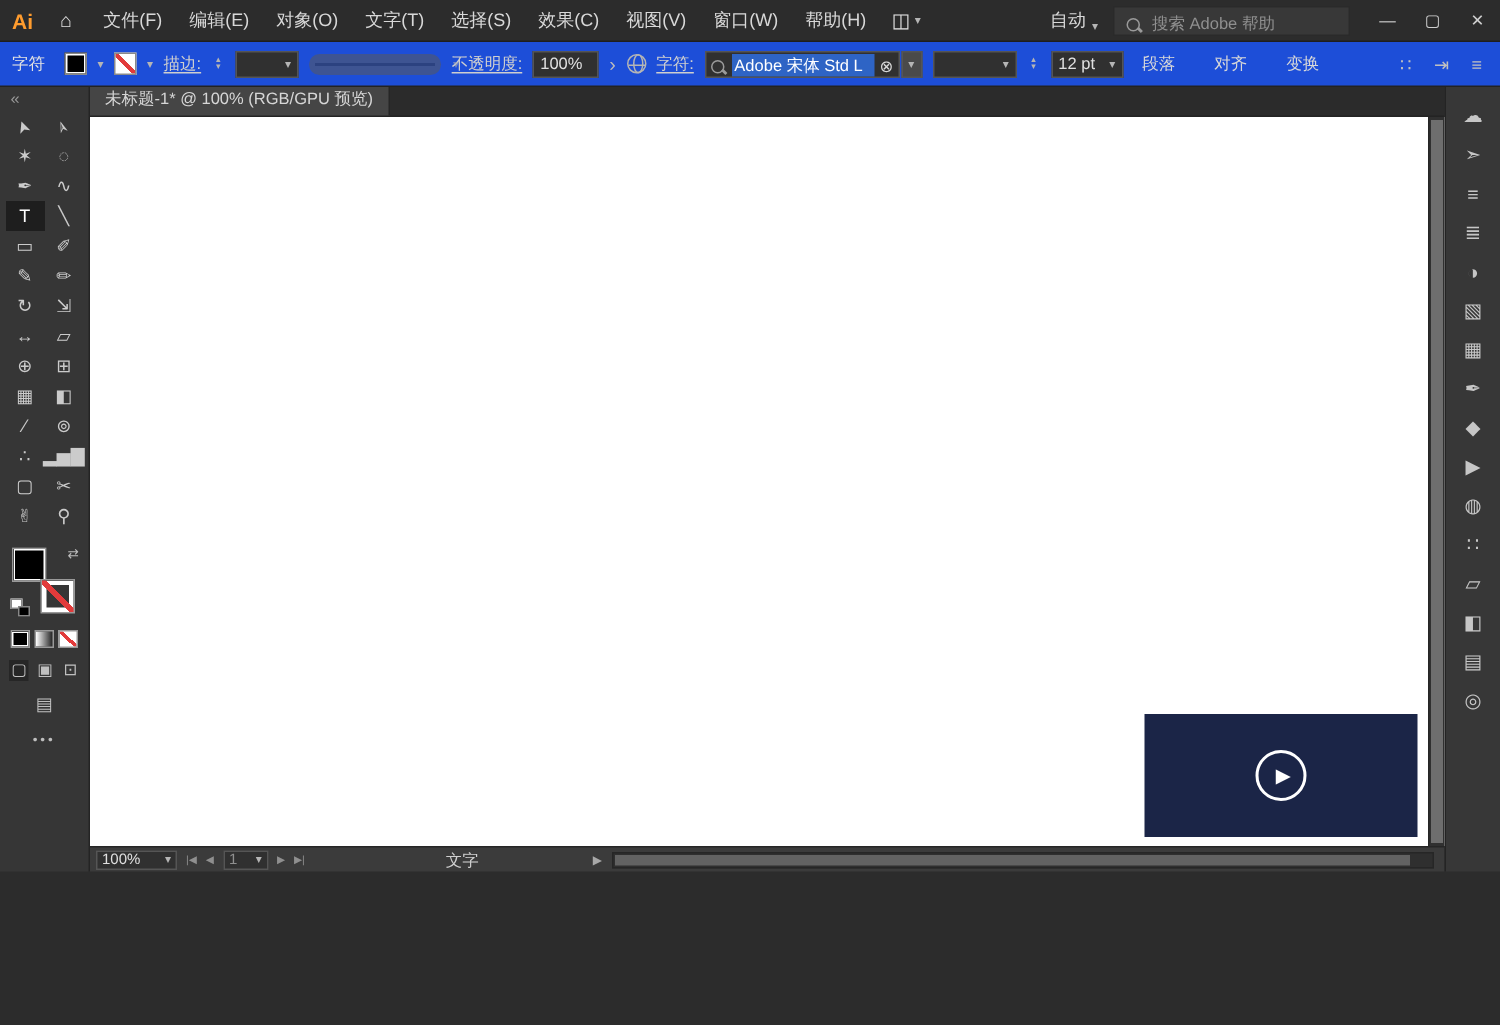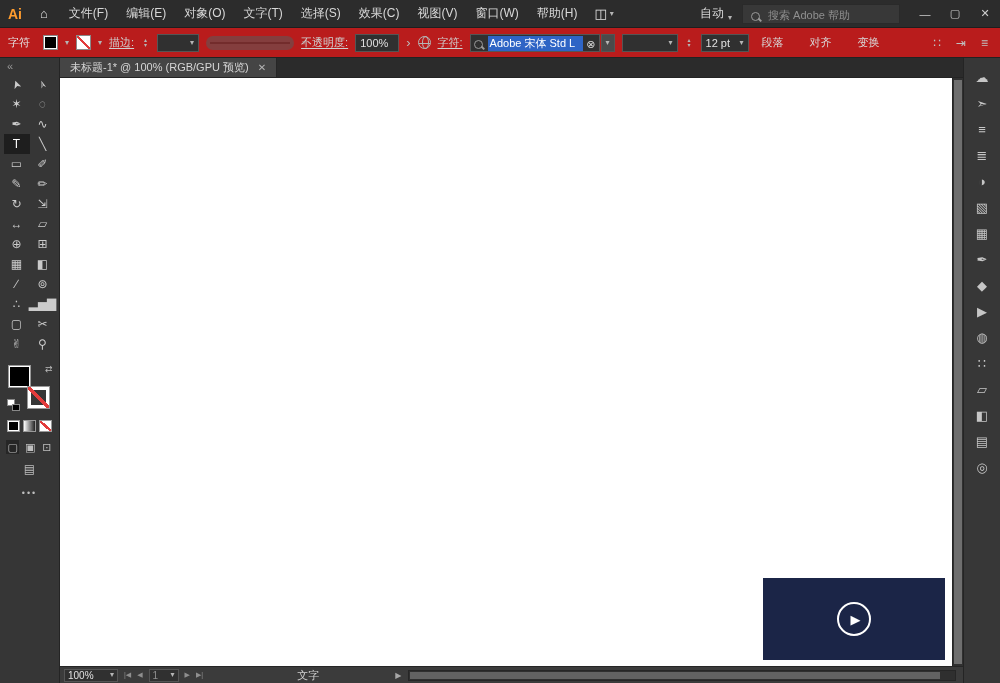--- a/index.html
+++ b/index.html
@@ -1,38 +1,38 @@
 <!DOCTYPE html>
 <html><head>
 <meta charset="utf-8">
 <style>
   * { margin:0; padding:0; box-sizing:border-box; font-family:"Liberation Sans","DejaVu Sans",sans-serif; }
   html,body { width:1000px; height:683px; overflow:hidden; }
   body { background:#2c2c2c; color:#d4d4d4; font-size:12px; -webkit-user-select:none; user-select:none; }
-  .app { width:1000px; height:683px; display:flex; flex-direction:column; }
+  .app { width:1000px; height:581px; display:flex; flex-direction:column; }
 
   
   .titlebar { height:28px; background:#2c2c2c; border-bottom:1px solid #1e1e1e; display:flex; align-items:center; flex:0 0 28px; }
   .ai-logo { padding:0 10px 0 8px; font-weight:700; font-size:14px; color:#ff9c2e; }
   .tb-btn { padding:0 8px; font-size:13px; color:#e0e0e0; display:flex; align-items:center; gap:3px; }
   .menubar { display:flex; align-items:center; margin-left:4px; }
   .menu-item { padding:0 9px; font-size:12px; color:#d8d8d8; cursor:default; }
   .flex1 { flex:1; }
   .workspace { display:flex; align-items:flex-end; gap:4px; font-size:12px; color:#d8d8d8; padding:0 10px; }
   .search { display:flex; align-items:flex-end; gap:6px; background:#383838; border:1px solid #2a2a2a; height:20px; padding:0 8px; width:158px; margin-right:10px; }
   .search .ph { color:#8f8f8f; font-size:11px; white-space:nowrap; }
   .winctl { display:flex; align-items:center; height:100%; }
   .winctl span { width:30px; height:100%; display:flex; align-items:center; justify-content:center; color:#cfcfcf; font-size:11px; }
 
   .mag { position:relative; width:11px; height:11px; display:inline-block; flex:0 0 11px; }
   .mag::before { content:""; position:absolute; left:0; top:0; width:7px; height:7px; border:1.5px solid #9a9a9a; border-radius:50%; }
   .mag::after { content:""; position:absolute; left:7px; top:7.5px; width:4px; height:1.5px; background:#9a9a9a; transform:rotate(45deg); }
 
   
-  .controlbar { height:30px; flex:0 0 30px; background:#b91c1c; border-bottom:1px solid #222; display:flex; align-items:center; gap:7px; padding:0 8px; }
+  .controlbar { height:30px; flex:0 0 30px; background:#1d4ed8; border-bottom:1px solid #222; display:flex; align-items:center; gap:7px; padding:0 8px; }
   .ctx-label { font-size:11px; color:#e2e2e2; margin-right:6px; }
   .caret { font-size:8px; color:#b5b5b5; line-height:1; }
   .swatch { width:15px; height:15px; display:inline-block; border:1px solid #8a8a8a; }
   .swatch.fill { background:#000; box-shadow:inset 0 0 0 1px #fff; }
   .swatch.none { background:linear-gradient(to top right, transparent 43%, #e23b3b 43%, #e23b3b 57%, transparent 57%), #fff; }
   .link { font-size:11px; color:#cfcfcf; text-decoration:underline; text-underline-offset:2px; white-space:nowrap; }
   .stepper { display:inline-flex; flex-direction:column; width:9px; }
   .stepper i { font-style:normal; font-size:6px; line-height:5px; color:#b5b5b5; text-align:center; }
   .field { display:inline-flex; align-items:center; justify-content:space-between; height:18px; background:#303030; border:1px solid #555; padding:0 4px; font-size:11px; color:#e0e0e0; white-space:nowrap; }
   .field.small { width:42px; }
@@ -80,21 +80,21 @@
   .cm.grad { background:linear-gradient(to right,#fff,#222); }
   .cm.none { background:linear-gradient(to top right, transparent 42%, #e23b3b 42%, #e23b3b 58%, transparent 58%), #fff; }
   .drawmodes { display:flex; gap:5px; margin:4px 0; }
   .dm { font-size:11px; color:#bfbfbf; line-height:14px; padding:0 1px; }
   .dm:first-child { background:#262626; }
   .screenmode { font-size:12px; color:#bfbfbf; margin:4px 0; }
   .more { font-size:9px; letter-spacing:2px; color:#bfbfbf; margin:8px 0; }
 
   .center { flex:1; display:flex; flex-direction:column; min-width:0; }
   .tabbar { height:20px; flex:0 0 20px; background:#2b2b2b; border-bottom:1px solid #232323; display:flex; align-items:stretch; }
-  .tab { display:flex; align-items:center; gap:9px; background:#454545; padding:0 10px; font-size:11px; color:#d6d6d6; border-right:1px solid #262626; }
+  .tab { display:flex; align-items:center; gap:9px; background:#454545; padding:0 10px; font-size:11px; color:#d6d6d6; border-right:1px solid #262626;flex-direction:column; }
   .tclose { color:#b5b5b5; font-size:10px; }
 
   .canvas { flex:1; background:#ffffff; position:relative; min-height:0; }
   .vscroll { position:absolute; right:0; top:0; bottom:0; width:11px; background:#303030; border-left:1px solid #262626; }
   .vthumb { position:absolute; left:1px; right:1px; top:2px; bottom:2px; background:#6e6e6e; }
 
   .watermark { position:absolute; right:18px; bottom:6px; width:182px; height:82px; background:#1b2547; display:flex; align-items:center; justify-content:center; gap:13px; }
   .wm-play { width:34px; height:34px; border:2px solid #fff; border-radius:50%; display:flex; align-items:center; justify-content:center; flex:0 0 34px; }
   .wm-play i { font-style:normal; color:#fff; font-size:13px; margin-left:3px; }
   .wm-text { display:flex; flex-direction:column; }

